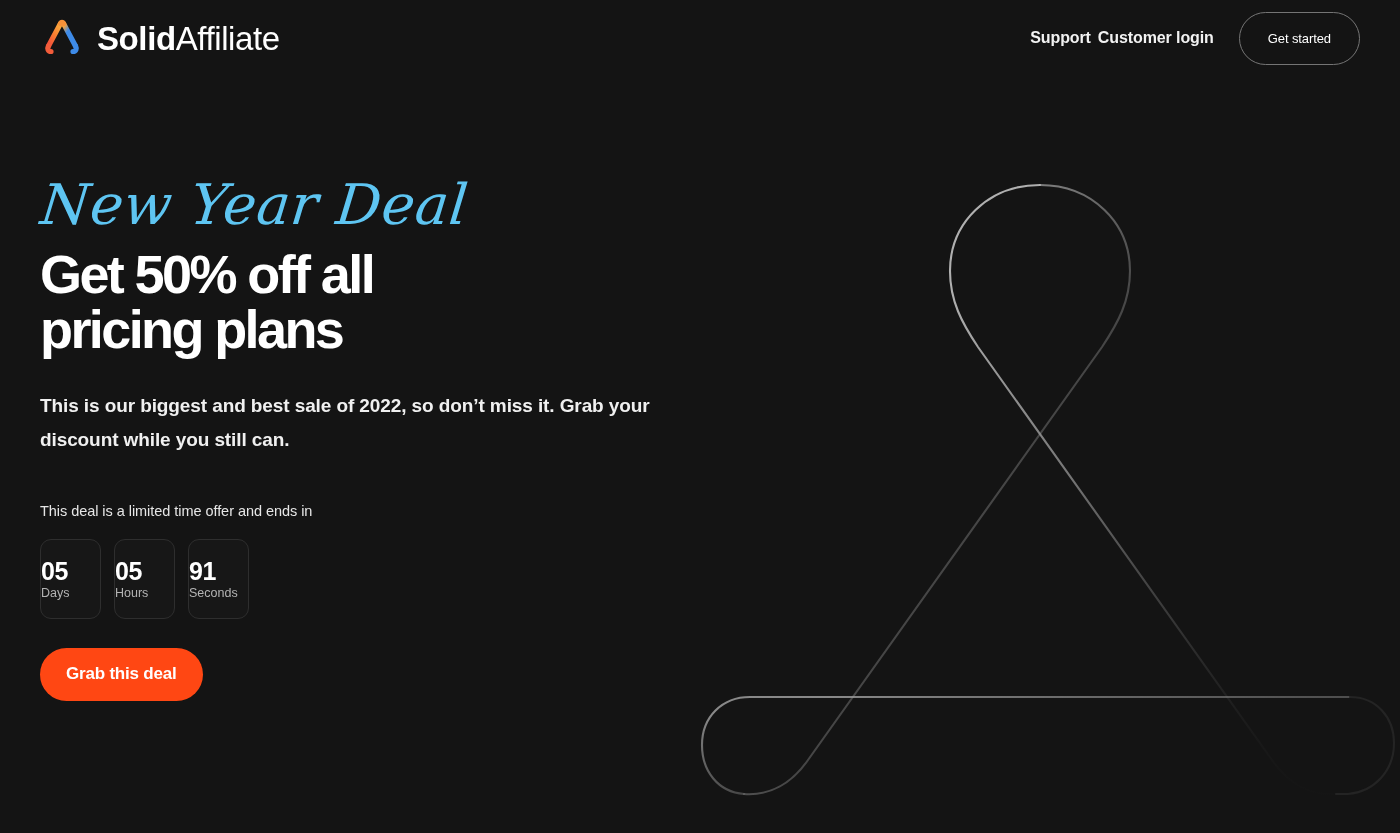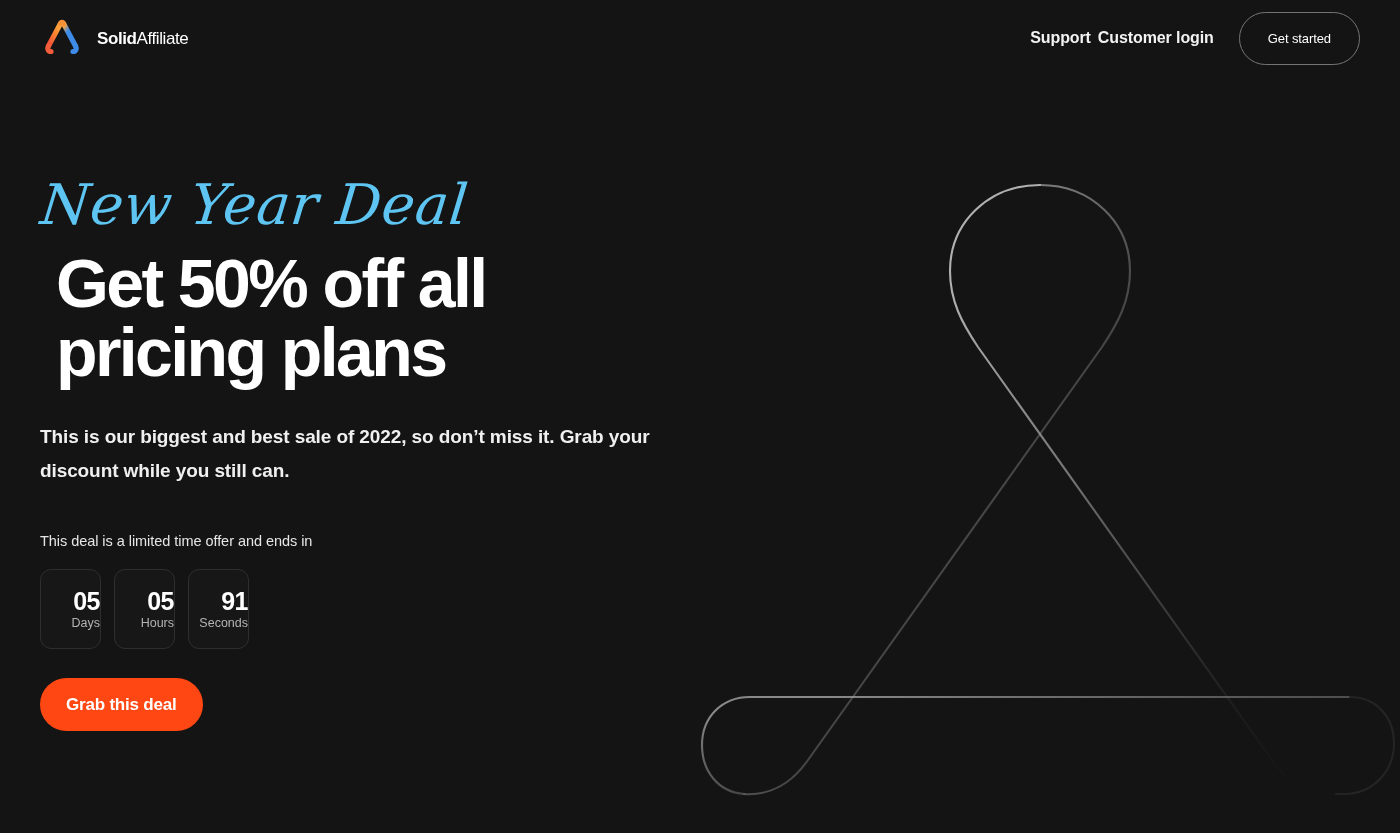--- a/index.html
+++ b/index.html
@@ -48,21 +48,21 @@
     margin-right: 36px;
     cursor: pointer;
   }
   .brand-logo {
     width: 44px;
     height: 42px;
     flex: none;
     display: block;
   }
   .brand-name {
-    font-size: 17px;
+    font-size: 33px;
     letter-spacing: -0.4px;
     line-height: 1;
     white-space: nowrap;
   }
   .brand-name .bold { font-weight: 700; }
   .brand-name .light { font-weight: 400; }
 
   .nav-main {
     display: flex;
     align-items: center;
@@ -135,26 +135,26 @@
     line-height: 1;
     color: #5EC5F2;
     letter-spacing: 0.5px;
     margin: 0 0 14px -2px;
     transform: skewX(-6deg);
     transform-origin: left bottom;
     white-space: nowrap;
   }
 
   .hero-title {
-    font-size: 68px;
+    font-size: 54px;
     line-height: 1.02;
     font-weight: 700;
     letter-spacing: -2.6px;
     color: #ffffff;
-    margin: 16px;
+    margin: 0;
     max-width: 600px;
   }
 
   .hero-sub {
     margin-top: 32px;
     font-size: 19px;
     line-height: 1.78;
     color: #f0f0f0;
     font-weight: 700;
     max-width: 672px;
@@ -175,21 +175,21 @@
     gap: 13px;
   }
   .cd-box {
     width: 61px;
     height: 80px;
     border: 1px solid #2e2e2e;
     border-radius: 11px;
     background: #171717;
     display: flex;
     flex-direction: column;
-    align-items: flex-end;
+    align-items: flex-start;
     justify-content: center;
     gap: 3px;
   }
   .cd-value {
     font-size: 25px;
     font-weight: 700;
     line-height: 1;
     color: #ffffff;
     letter-spacing: -0.5px;
   }

